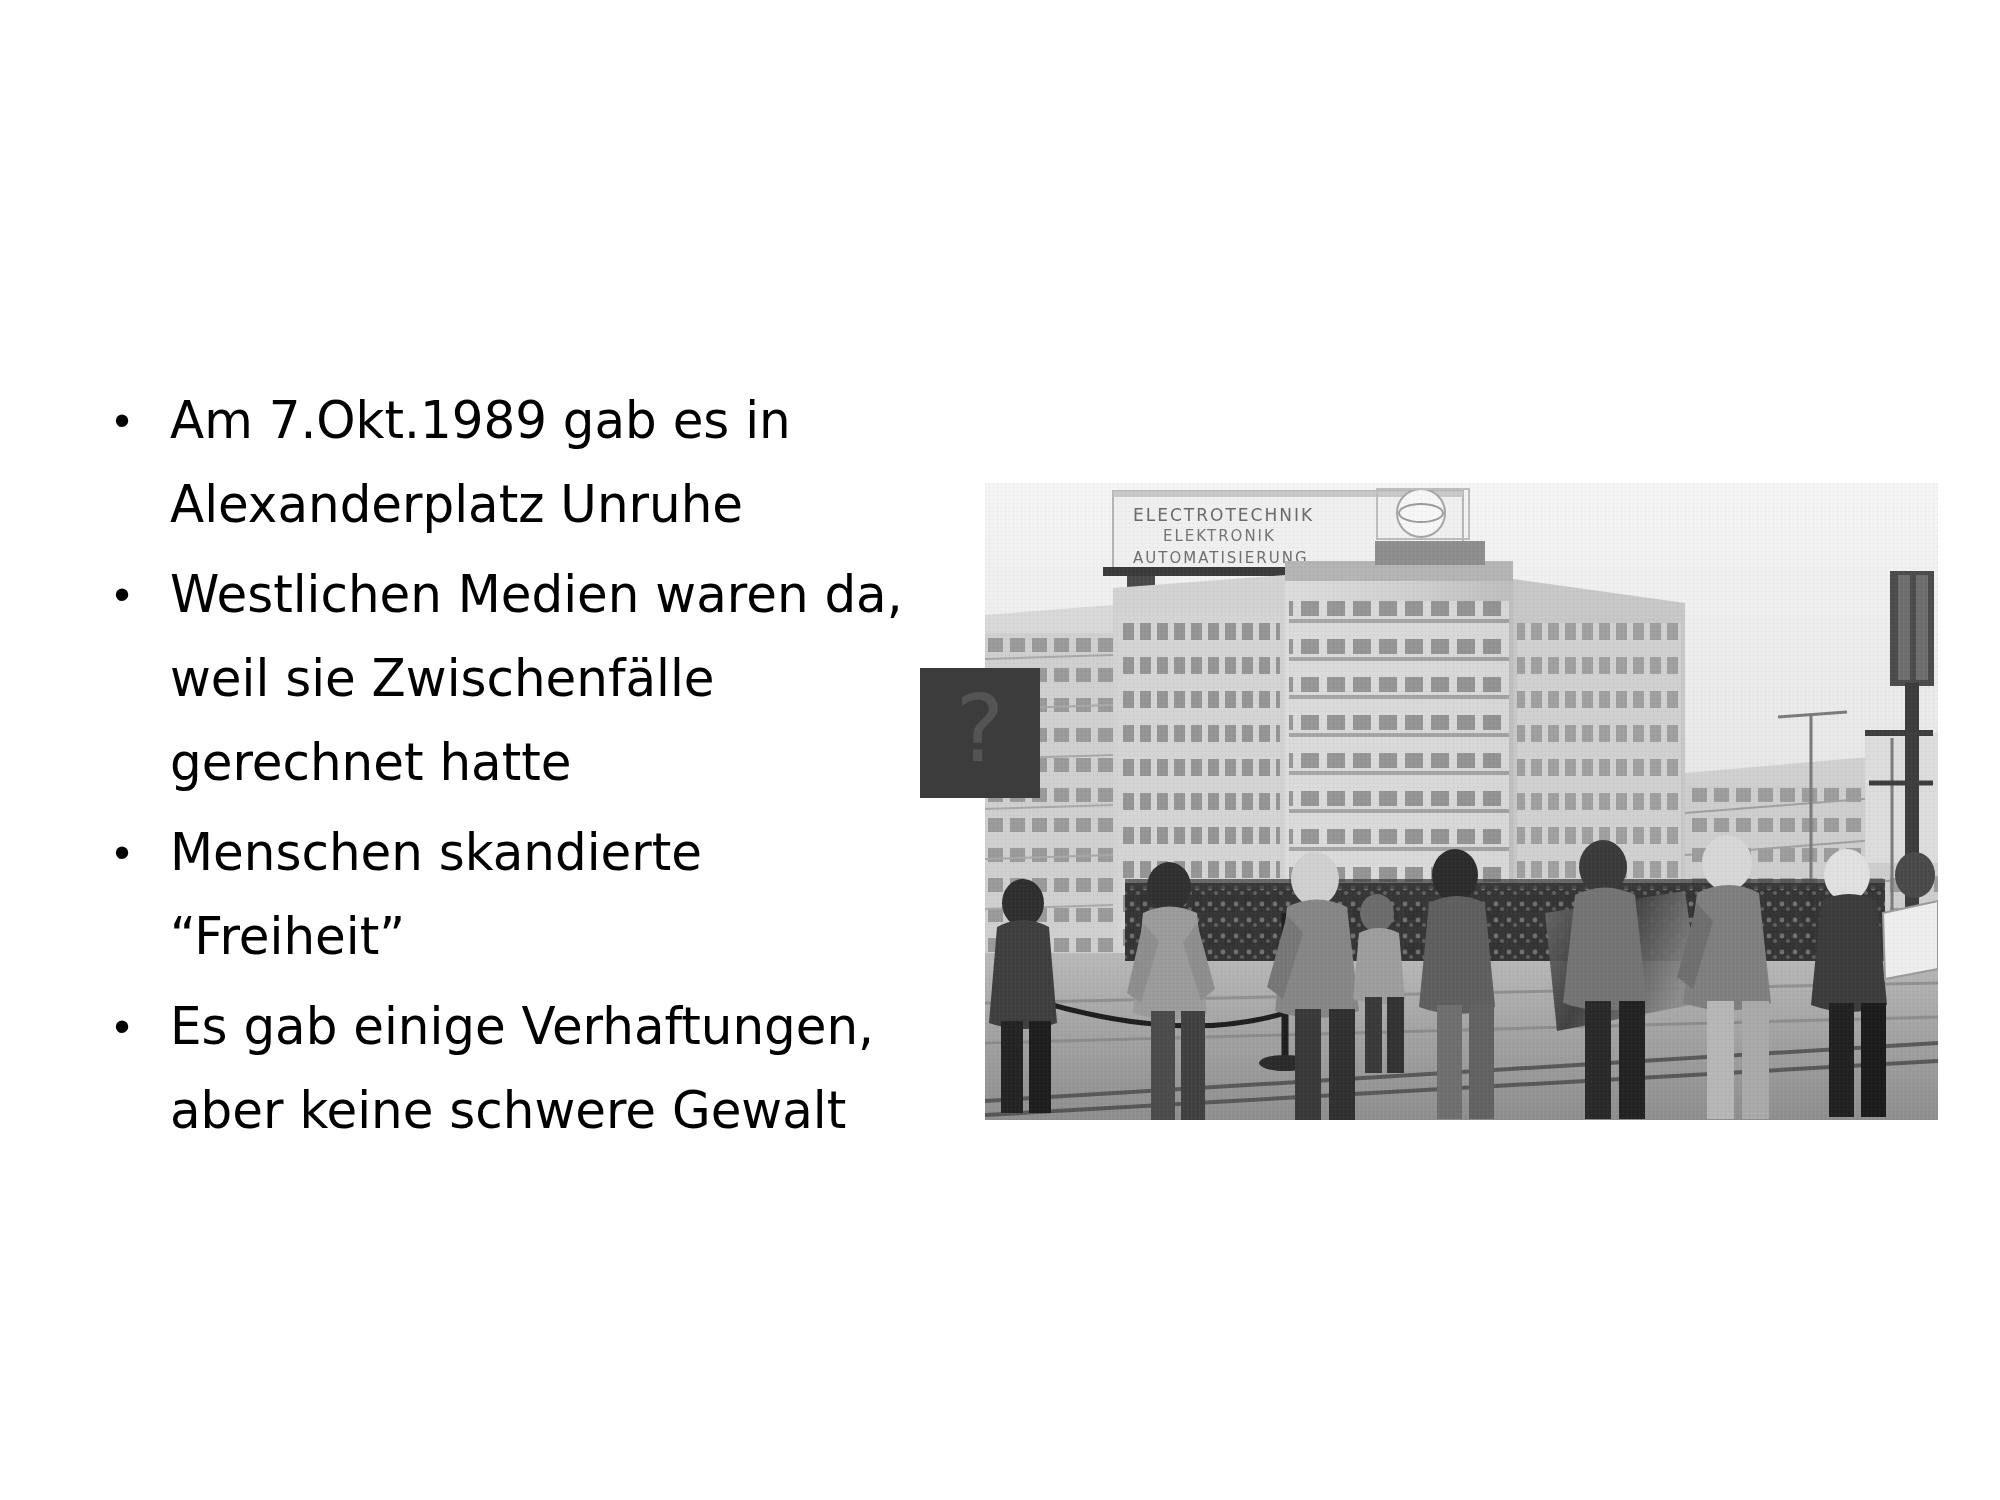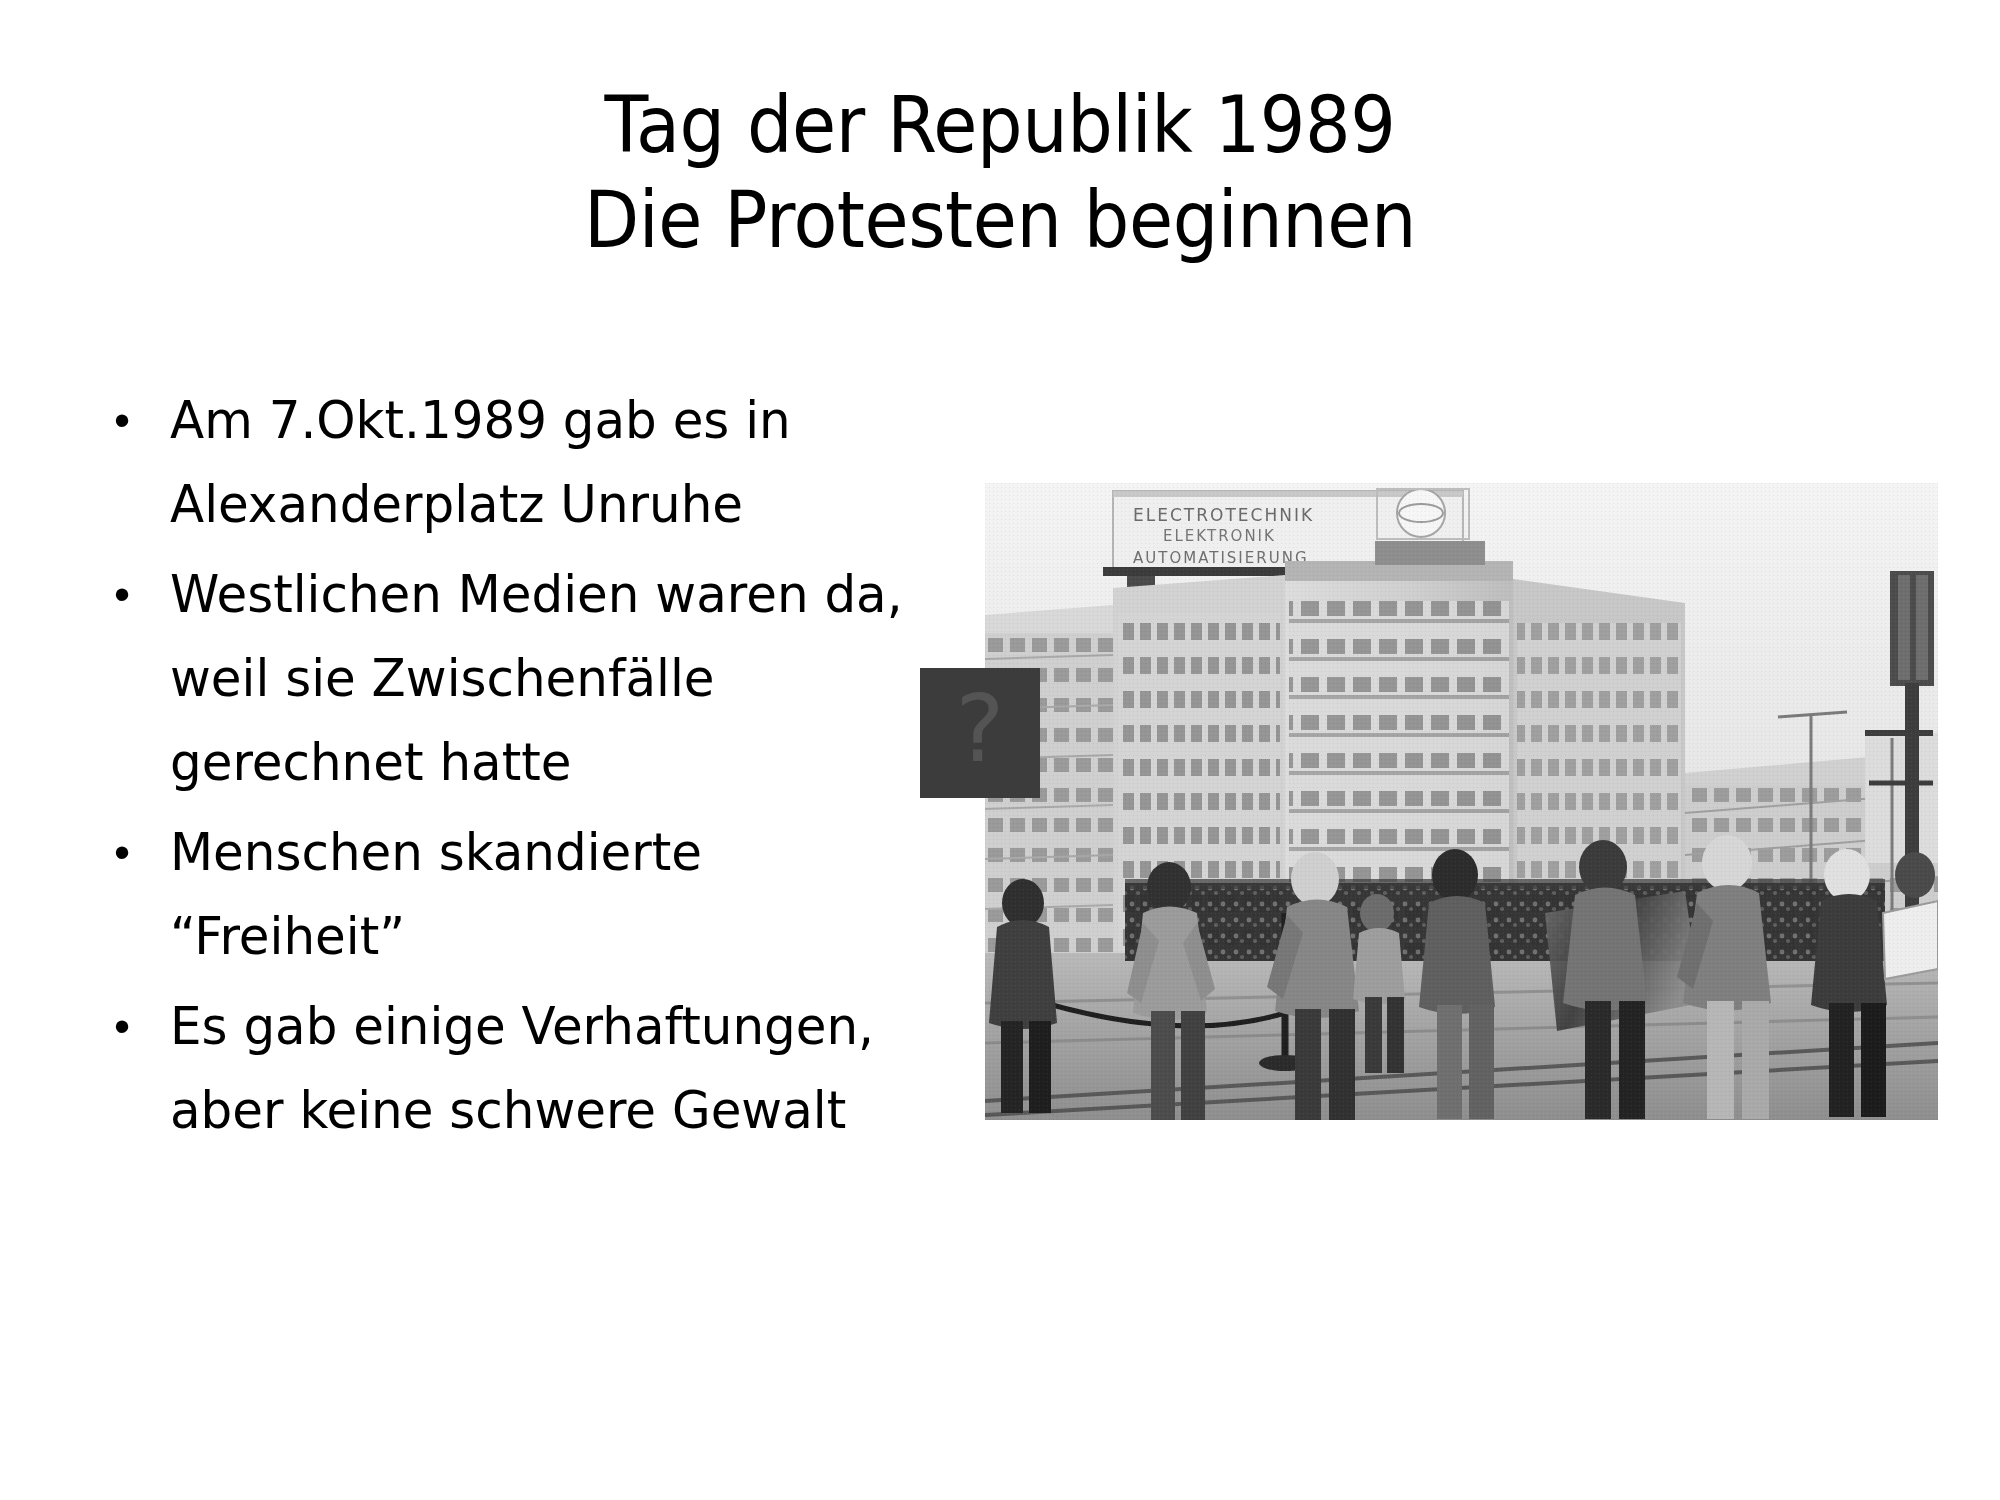--- a/index.html
+++ b/index.html
@@ -111,24 +111,20 @@
     color: #545454;
     font-weight: 400;
     margin-top: -6px;
   }
 </style>
 </head>
 <body>
 
 <div class="slide">
 
-  <div class="title-block">
-    <div class="title-line">Tag der Republik 1989</div>
-    <div class="title-line">Die Protesten beginnen</div>
-  </div>
 
   <div class="body-block">
 
     <div class="bullet-item">
       <div class="bullet-mark">•</div>
       <div class="bullet-text">Am 7.Okt.1989 gab es in Alexanderplatz Unruhe</div>
     </div>
 
     <div class="bullet-item">
       <div class="bullet-mark">•</div>

